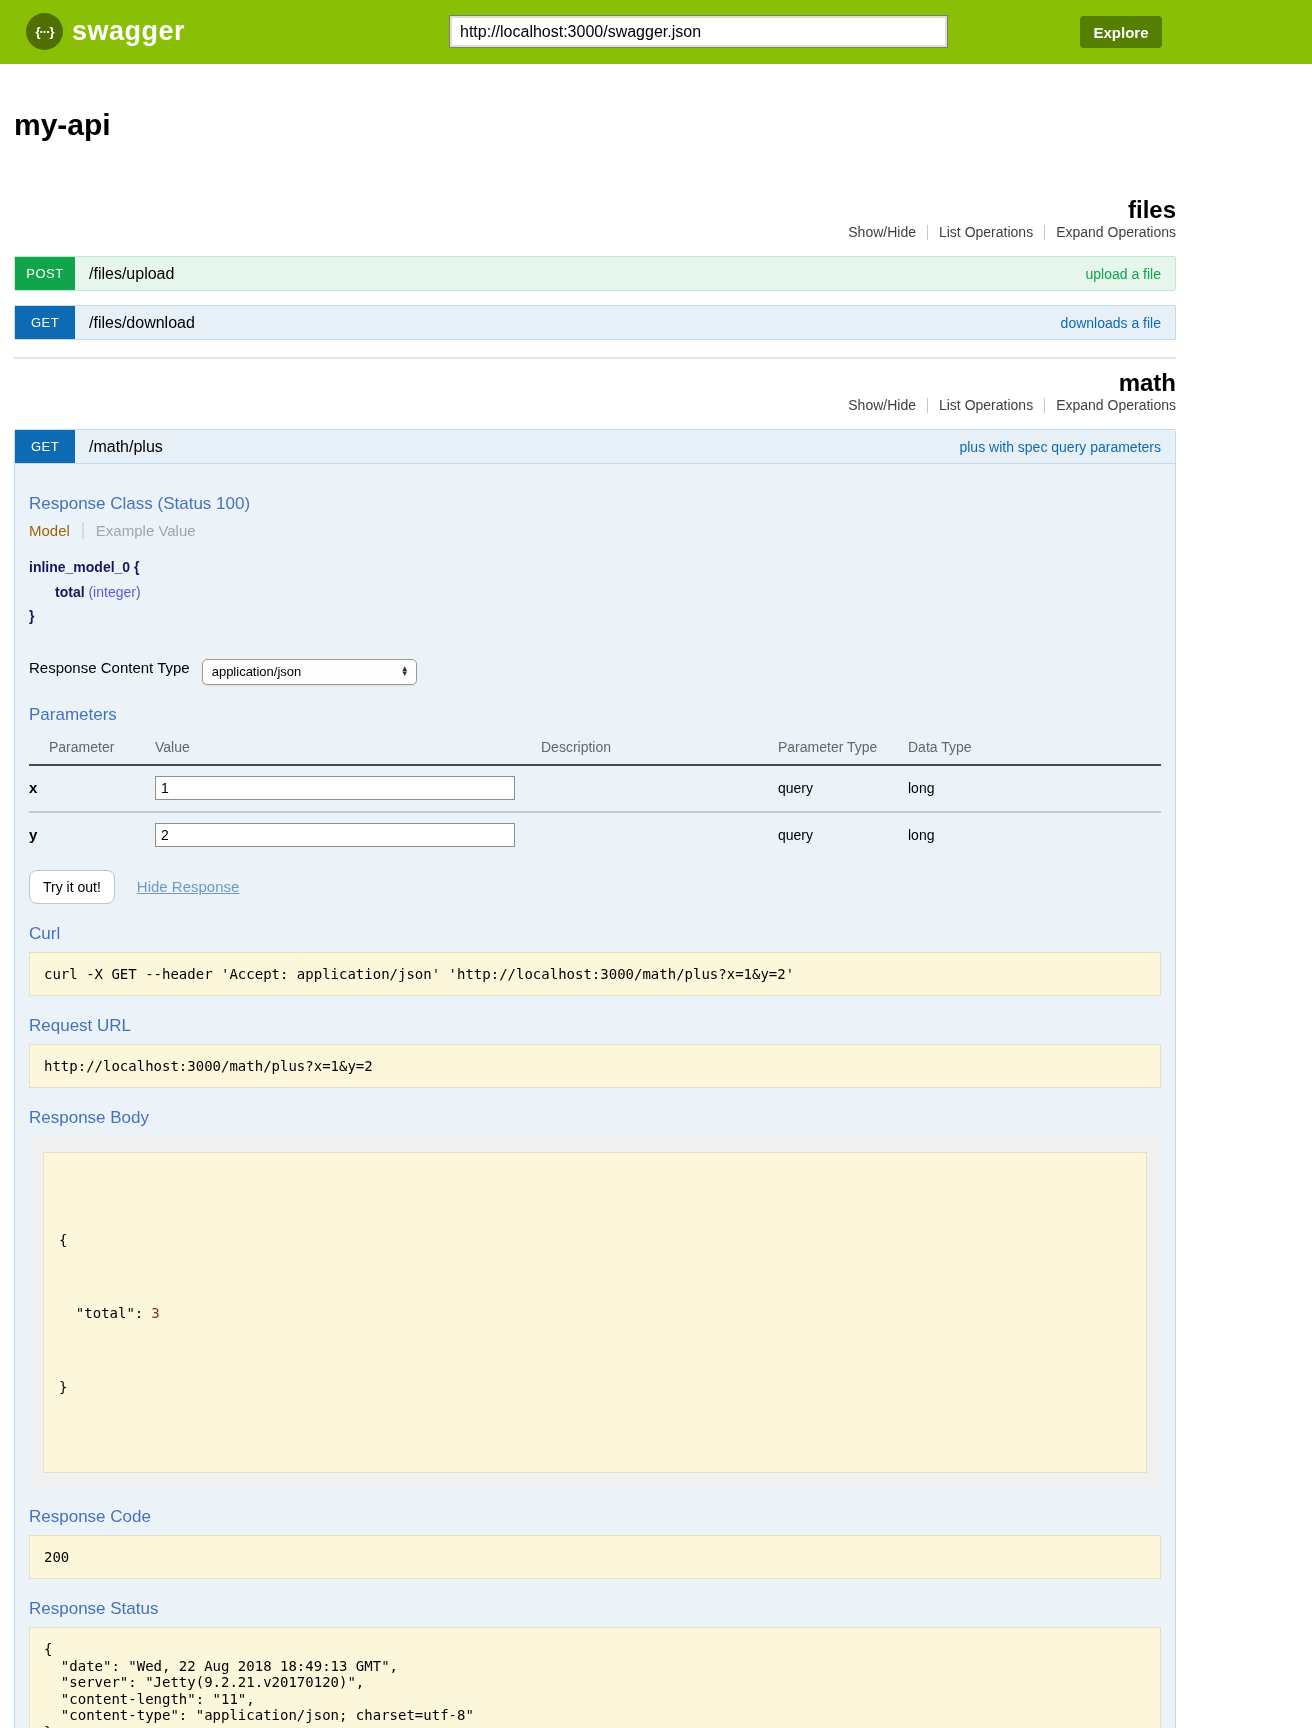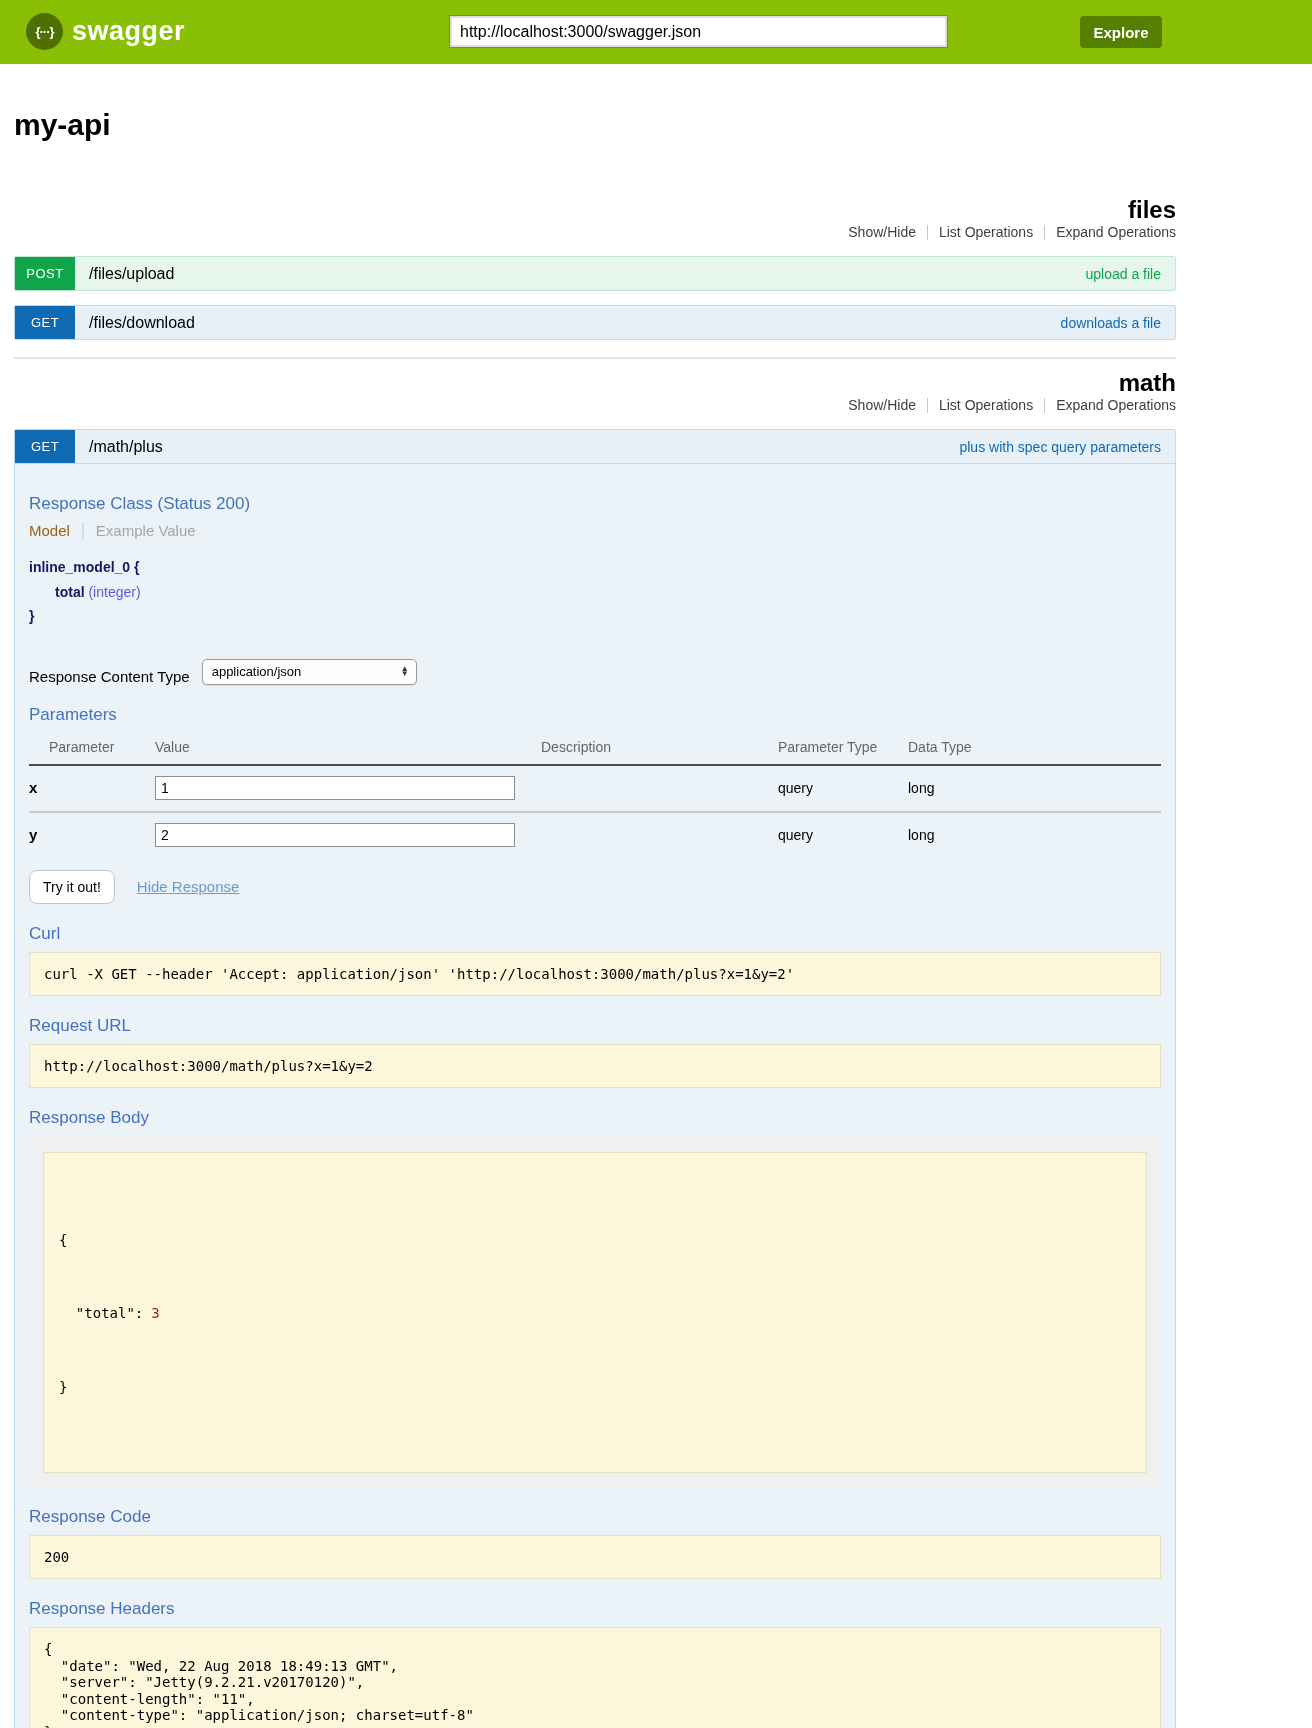--- a/index.html
+++ b/index.html
@@ -75,21 +75,21 @@
   .tabs { display:flex; align-items:center; font-size:15px; margin:2px 0 16px 0; }
   .tab-active { color:#a16207; padding-right:12px; border-right:2px solid #d4dde5; cursor:pointer; }
   .tab-inactive { color:#a5a5a5; padding-left:12px; cursor:pointer; }
 
   .model-sig { margin:10px 0 28px 0; line-height:1.75; font-size:14px; color:#17175e; }
   .model-open, .model-close { font-weight:bold; }
   .model-prop { padding-left:26px; }
   .prop-name { font-weight:bold; }
   .prop-type { color:#5b5bd6; }
 
-  .rct-row { display:flex; align-items:flex-end; margin:30px 0 6px 0; }
+  .rct-row { display:flex; align-items:flex-start; margin:30px 0 6px 0; }
   .rct-label { font-size:15px; color:#000; }
   .fake-select {
     margin-left:12px; width:215px; height:26px; border:1px solid #9a9a9a; border-radius:5px;
     background:#fdfdfd; display:flex; align-items:center; justify-content:space-between;
     padding:0 7px 0 9px; font-size:13px; cursor:pointer; box-shadow:0 1px 1px rgba(0,0,0,0.08);
   }
   .sel-arrows { display:flex; flex-direction:column; line-height:0.55; font-size:8px; color:#333; }
 
   table.params { width:100%; border-collapse:collapse; margin-top:4px; font-size:14px; }
   table.params th {
@@ -186,21 +186,21 @@
 
     <div class="op get">
       <div class="op-head">
         <span class="badge">GET</span>
         <a class="path">/math/plus</a>
         <a class="summary">plus with spec query parameters</a>
       </div>
 
       <div class="op-content">
 
-        <h3 class="blue first">Response Class (Status 200)</h3>
+        <h3 class="blue first">Response Class (Status 100)</h3>
 
         <div class="tabs">
           <span class="tab-active">Model</span>
           <span class="tab-inactive">Example Value</span>
         </div>
 
         <div class="model-sig">
           <div class="model-open">inline_model_0 {</div>
           <div class="model-prop">
             <span class="prop-name">total</span>
@@ -266,21 +266,21 @@
           <div class="codeblock body-code">
             <div>{</div>
             <div>&nbsp;&nbsp;<span>"total":</span><span class="json-num">3</span></div>
             <div>}</div>
           </div>
         </div>
 
         <h3 class="blue">Response Code</h3>
         <div class="codeblock">200</div>
 
-        <h3 class="blue">Response Headers</h3>
+        <h3 class="blue">Response Status</h3>
         <div class="codeblock headers-code">{
   "date": "Wed, 22 Aug 2018 18:49:13 GMT",
   "server": "Jetty(9.2.21.v20170120)",
   "content-length": "11",
   "content-type": "application/json; charset=utf-8"
 }</div>
 
       </div>
     </div>
 

